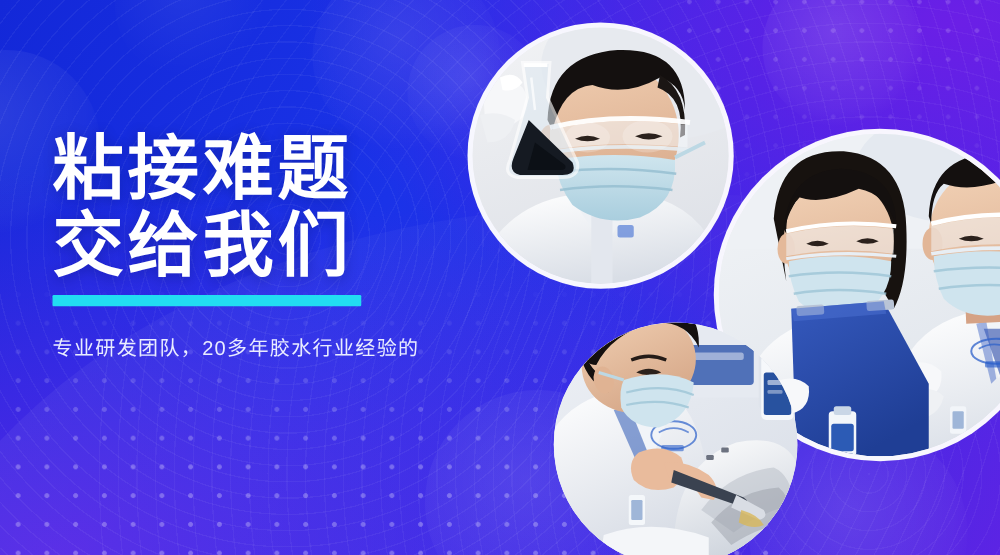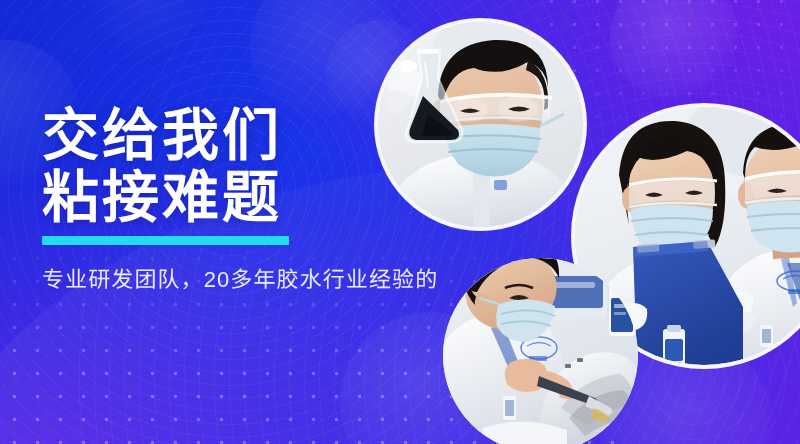--- a/index.html
+++ b/index.html
@@ -82,21 +82,21 @@
     font-size:57px;line-height:62px;letter-spacing:3px;
     margin:0;white-space:nowrap;
     text-shadow:0 2px 10px rgba(6,12,80,.30);
   }
   .hl-underline{
     position:absolute;left:0px;top:132px;width:247px;height:9px;
     background:#22ddf2;border-radius:1px;z-index:5;
   }
   .sub{
     margin:0;padding-top:36px;
-    color:#e9ecff;font-size:22px;line-height:31px;letter-spacing:1.1px;
+    color:#e9ecff;font-size:16px;line-height:31px;letter-spacing:1.1px;
     white-space:nowrap;
   }
 
   
   .photo{
     position:absolute;border-radius:50%;overflow:hidden;
     background:#eceef2;
   }
   .ring{box-shadow:0 0 0 4px rgba(255,255,255,.96);}
   .c1{left:378px;top:22px;width:205px;height:205px;z-index:4;}
@@ -121,22 +121,22 @@
     <div class="glow g1"></div>
     <div class="glow g2"></div>
     <div class="glow g3"></div>
     <div class="glow g4"></div>
     <div class="glow g5"></div>
     <div class="glow g6"></div>
     <div class="glow g7"></div>
   </div>
 
   <div class="copy">
+    <h1 class="headline">粘接难题</h1>
     <h1 class="headline">交给我们</h1>
-    <h1 class="headline">粘接难题</h1>
     <div class="hl-underline"></div>
     <p class="sub">专业研发团队，20多年胶水行业经验的</p>
   </div>
 
   <div class="photo ring c1">
     <span class="hidden-label">白大褂研究员戴护目镜与口罩，手持装有深色液体的锥形瓶</span>
     <svg viewBox="0 0 205 205" preserveAspectRatio="xMidYMid slice">
       <defs>
         <clipPath id="cl1">
             <circle cx="102.5" cy="102.5" r="102.5"></circle>

